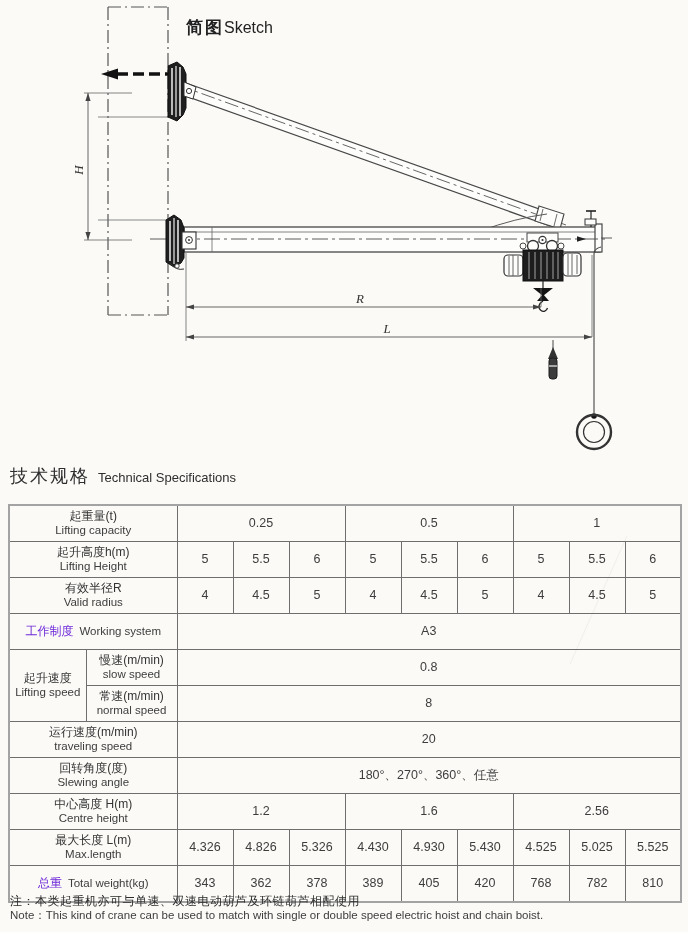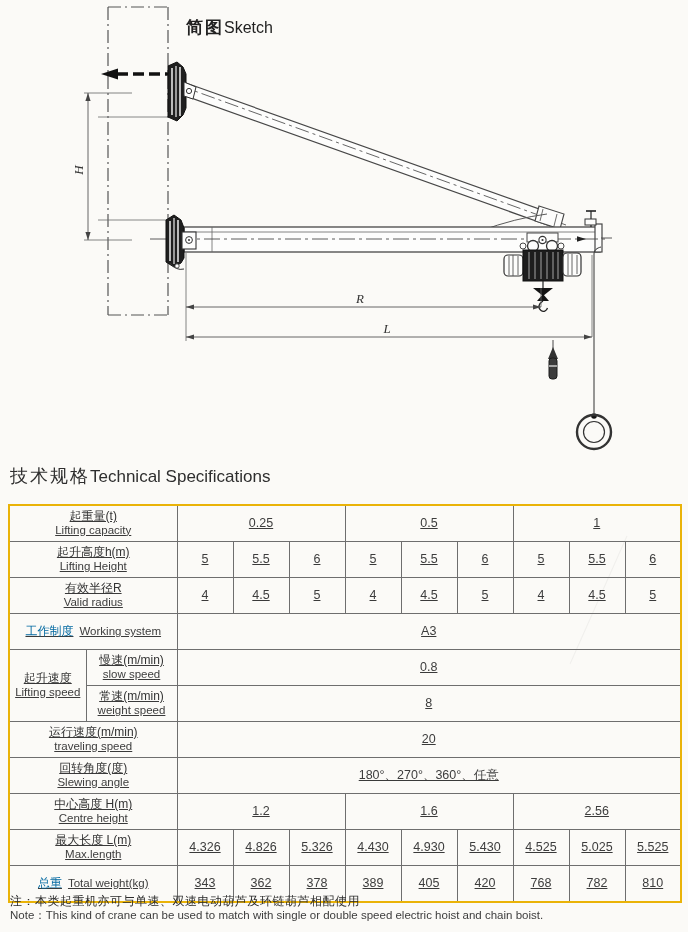--- a/index.html
+++ b/index.html
@@ -9,33 +9,33 @@
     font-family:"Liberation Sans","DejaVu Sans",sans-serif;
     color:#3a3a3a;
   }
   .abs{position:absolute;}
   
   .sketch-title{left:186px;top:16px;font-size:16px;color:#222;}
   .sketch-title .zh{font-weight:bold;font-size:17px;letter-spacing:2px;}
   .sketch-title .en{font-size:16px;}
   .section-title{left:10px;top:464px;color:#2e2e2e;}
   .section-title .zh{font-weight:normal;font-size:18px;letter-spacing:2px;text-align:center;}
-  .section-title .en{font-size:17px;}
+  .section-title .en{font-size:13px;margin-left:8px;}
   
   .spec-wrap{left:8px;top:504px;}
   table.spec{border-collapse:collapse;table-layout:fixed;background:transparent;}
   table.spec td{
     border:1px solid #6e6e6e;text-align:center;vertical-align:middle;
     padding:0;font-size:12.5px;color:#3d3d3d;height:35px;line-height:1.15;
     overflow:hidden;
   }
-  table.spec{border:2px solid #eab308;text-decoration:underline;}
+  table.spec{border:2px solid #a3a3a3;}
   td.lbl .zh{display:block;font-size:12px;color:#333;}
   td.lbl .en{display:block;font-size:11.5px;color:#3d3d3d;}
-  td.lbl .inline-zh{font-size:12px;color:#0369a1;margin-right:6px;}
+  td.lbl .inline-zh{font-size:12px;color:#6d28d9;margin-right:6px;}
   td.lbl .inline-en{font-size:11.5px;color:#3d3d3d;}
   
   .note-zh{left:10px;top:893px;font-size:12px;font-weight:normal;color:#2c2c2c;letter-spacing:.5px;}
   .note-en{left:10px;top:908px;font-size:11.5px;color:#3d3d3d;}
   
   .crease{left:598px;top:530px;width:1px;height:140px;background:rgba(60,60,60,.06);transform:rotate(24deg);}
   svg text{font-family:"Liberation Serif","DejaVu Serif",serif;font-style:italic;font-size:13px;fill:#333;}
 </style>
 </head>
 <body>
@@ -267,21 +267,21 @@
     </td>
     <td class="lbl">
       <span class="zh">慢速(m/min)</span>
       <span class="en">slow speed</span>
     </td>
     <td colspan="9">0.8</td>
   </tr>
   <tr>
     <td class="lbl">
       <span class="zh">常速(m/min)</span>
-      <span class="en">weight speed</span>
+      <span class="en">normal speed</span>
     </td>
     <td colspan="9">8</td>
   </tr>
   <tr>
     <td colspan="2" class="lbl">
       <span class="zh">运行速度(m/min)</span>
       <span class="en">traveling speed</span>
     </td>
     <td colspan="9">20</td>
   </tr>

